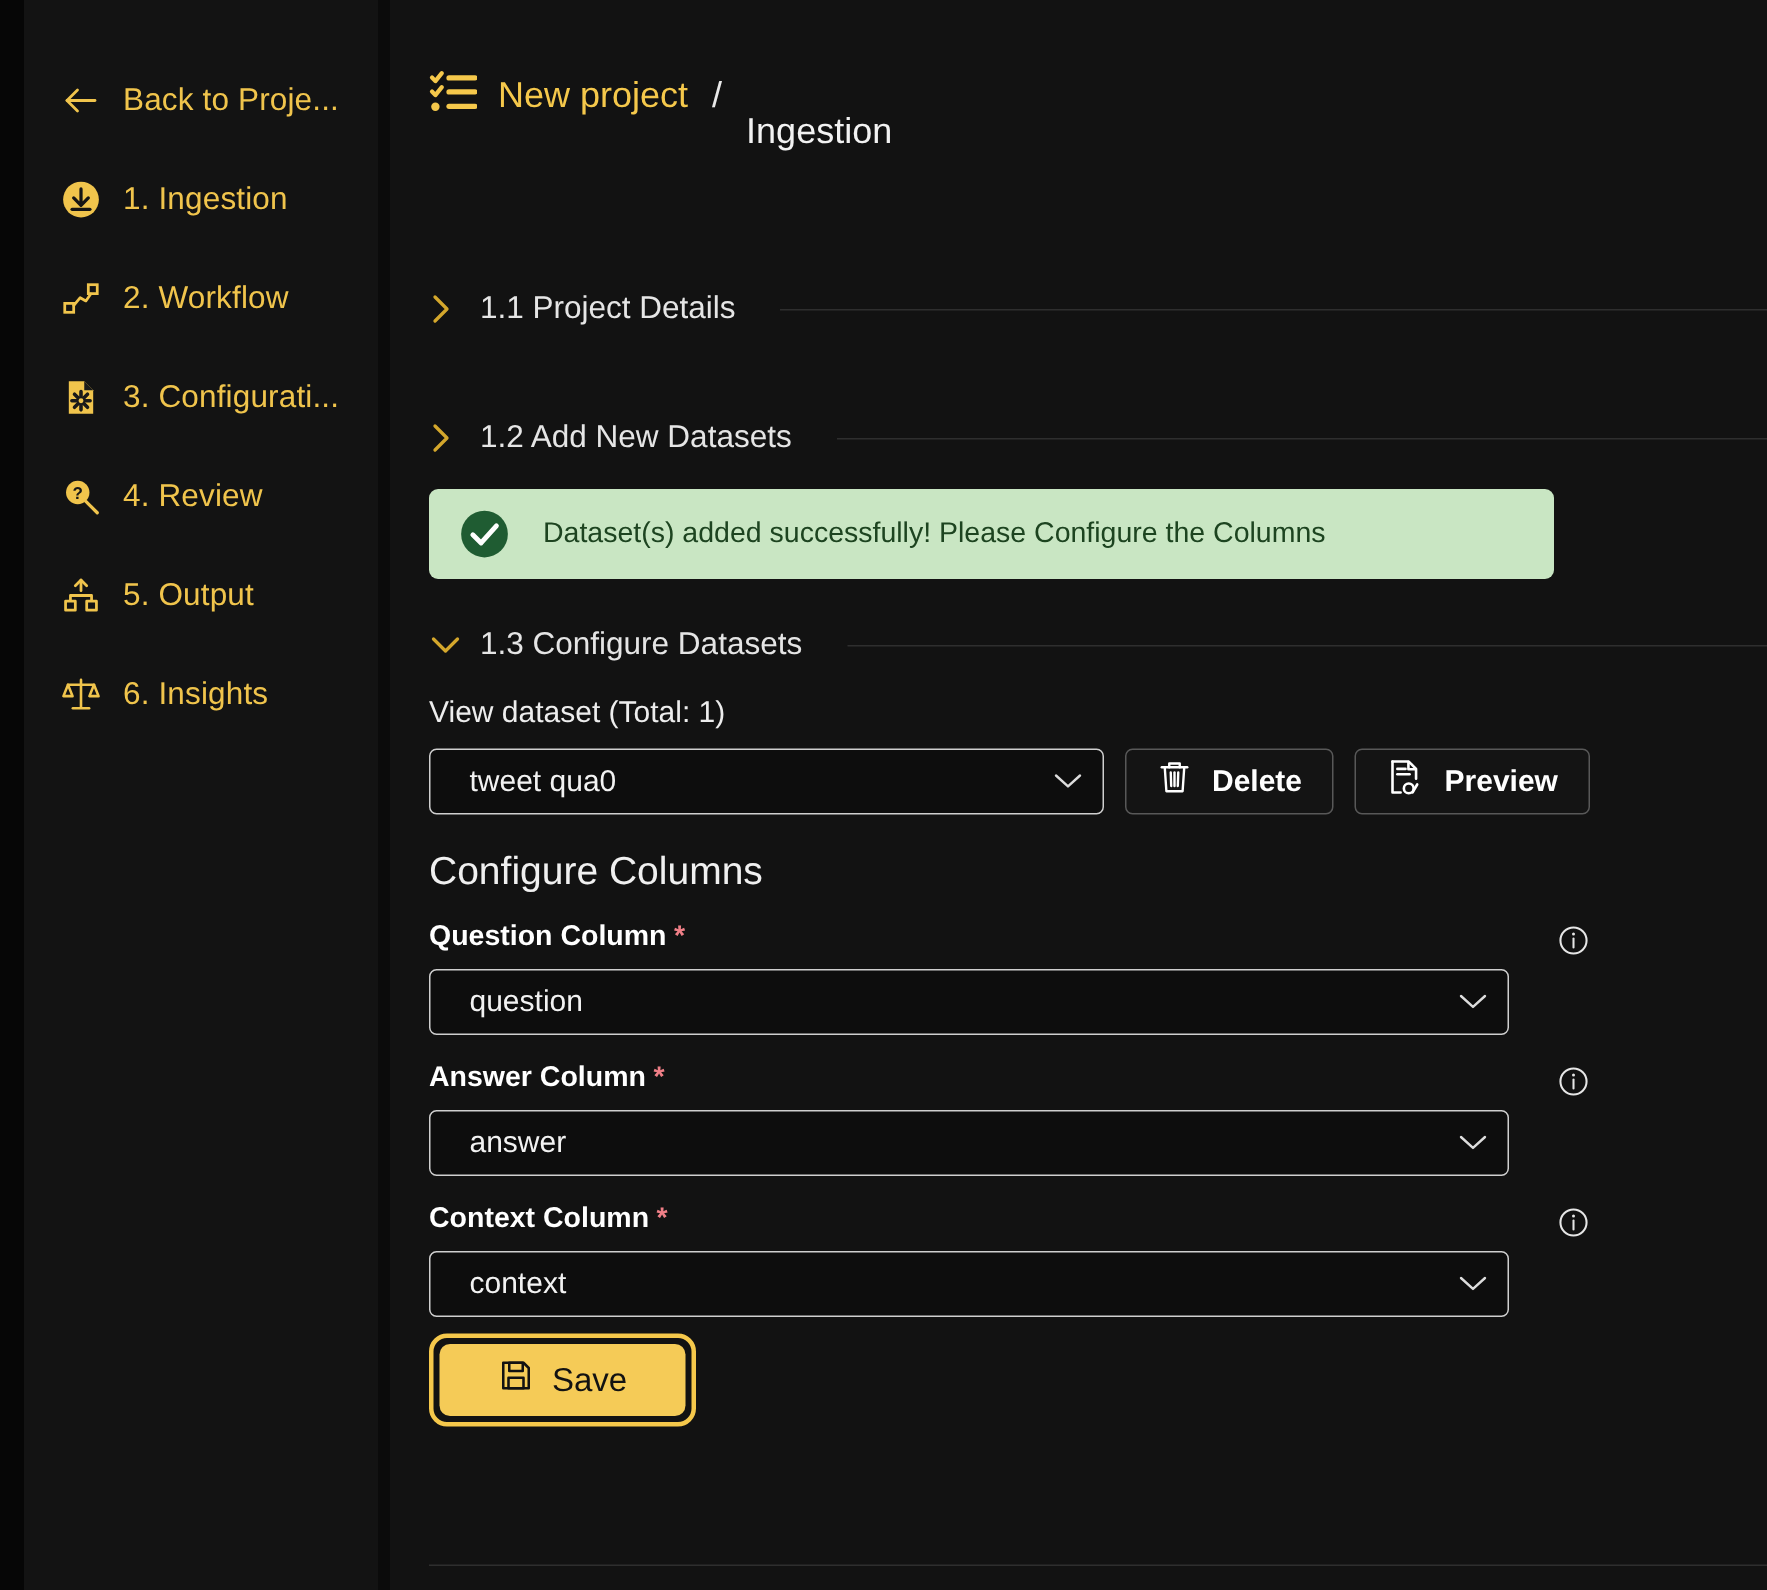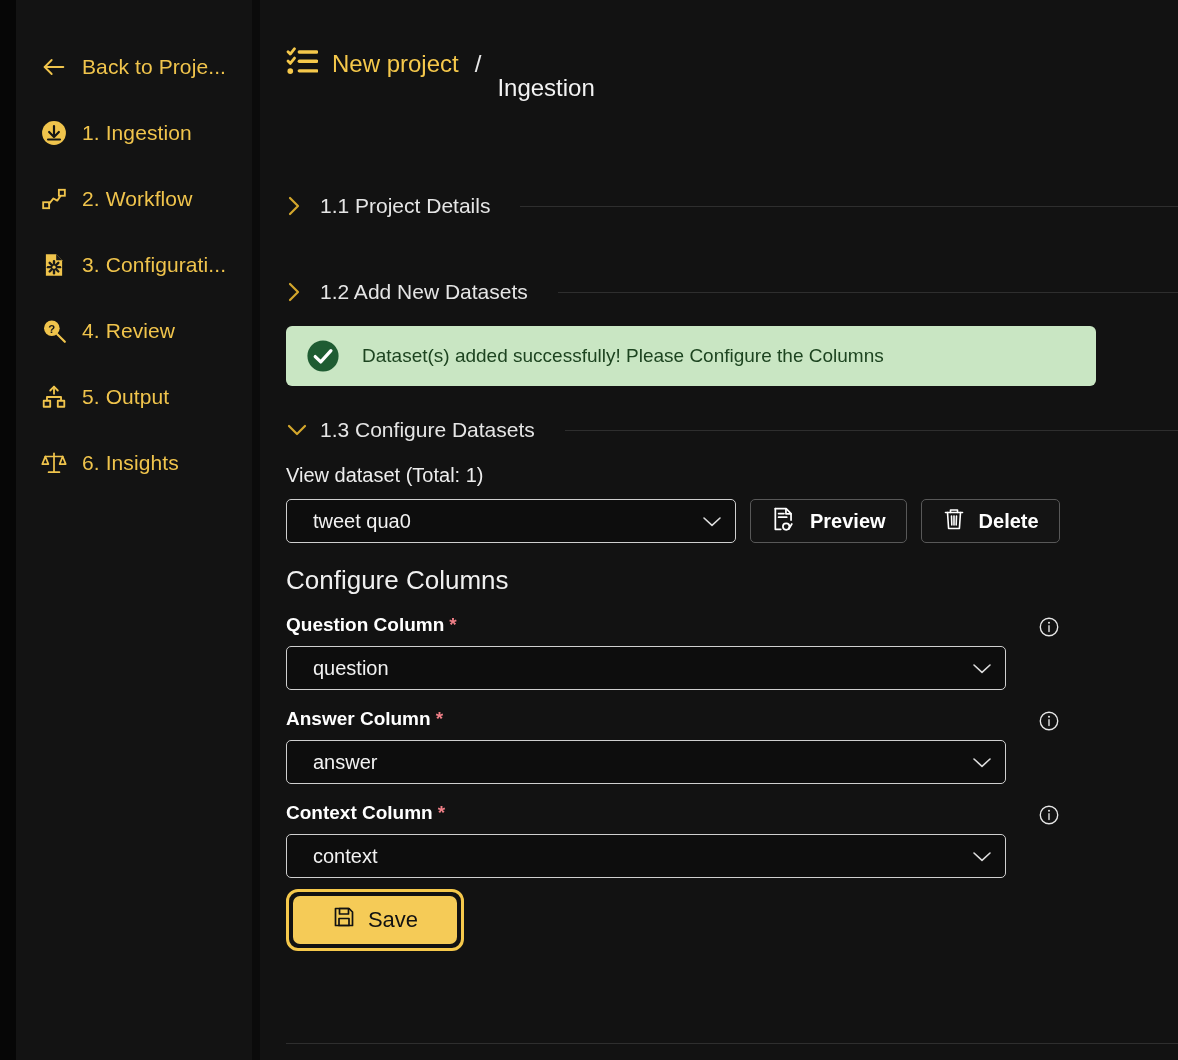--- a/index.html
+++ b/index.html
@@ -46,21 +46,21 @@
 
   .section-head {
     display: flex; align-items: center; gap: 12px;
     margin-top: 0; padding-left: 4px; cursor: pointer;
   }
   .section-head .chev { width: 22px; height: 24px; flex: 0 0 22px; display:flex; align-items:center; }
   .section-head .txt { color: #e5e5e5; font-size: 21px; white-space: nowrap; }
   .section-head .rule { flex: 1 1 auto; height: 1px; background: #2e2e2e; margin-left: 18px; }
 
   .alert {
-    margin: 22px 0 0 4px; width: 810px; height: 60px;
+    margin: 22px 0 0 4px; width: 750px; height: 60px;
     background: #c9e6c3; border-radius: 6px;
     display: flex; align-items: center; gap: 22px; padding: 0 20px;
   }
   .alert .badge { width: 34px; height: 34px; flex: 0 0 34px; }
   .alert .msg { color: #1d4420; font-size: 19px; }
 
   .field-label-plain { color: #ededed; font-size: 20px; margin: 22px 0 0 4px; }
   .sub-title { color: #f0f0f0; font-size: 26px; margin: 22px 0 0 4px; }
 
   .row-ds { display: flex; align-items: stretch; gap: 14px; margin: 12px 0 0 4px; }
@@ -281,46 +281,46 @@
           <span>tweet qua0</span>
           <span class="chev-d">
             <svg width="20" height="12" viewBox="0 0 20 12" fill="none" stroke="#dcdcdc" stroke-width="1.6" stroke-linecap="round" stroke-linejoin="round">
                 <polyline points="2,2.5 10,9.8 18,2.5"></polyline>
               </svg>
           </span>
         </div>
 
         <div class="btn">
           <span>
+            <svg width="24" height="26" viewBox="0 0 24 24" fill="none" stroke="#ffffff" stroke-width="1.6" stroke-linecap="round" stroke-linejoin="round">
+              <line x1="3.5" y1="5.5" x2="20.5" y2="5.5"></line>
+              <path d="M8.5 5.5 V3 H15.5 V5.5"></path>
+              <path d="M5.5 5.5 L6.6 21.5 H17.4 L18.5 5.5"></path>
+              <line x1="9.5" y1="9" x2="9.8" y2="18"></line>
+                <line x1="12" y1="9" x2="12" y2="18"></line>
+                <line x1="14.5" y1="9" x2="14.2" y2="18"></line>
+            </svg>
+          </span>
+          <span>Delete</span>
+        </div>
+
+        <div class="btn">
+          <span>
             <svg width="26" height="26" viewBox="0 0 24 24" fill="none" stroke="#ffffff" stroke-width="1.6" stroke-linecap="round" stroke-linejoin="round">
               <path d="M4 2.5 H14 L18.5 7 V13"></path>
               <path d="M4 2.5 V21.5 H9"></path>
               <path d="M13.8 2.8 V7.2 H18.3"></path>
               <line x1="7" y1="7" x2="12" y2="7"></line>
                 <line x1="7" y1="10.3" x2="14.5" y2="10.3"></line>
               <circle cx="14" cy="19" r="3"></circle>
                 <line x1="16.4" y1="21.4" x2="19.2" y2="16.6"></line>
             </svg>
           </span>
           <span>Preview</span>
         </div>
-
-        <div class="btn">
-          <span>
-            <svg width="24" height="26" viewBox="0 0 24 24" fill="none" stroke="#ffffff" stroke-width="1.6" stroke-linecap="round" stroke-linejoin="round">
-              <line x1="3.5" y1="5.5" x2="20.5" y2="5.5"></line>
-              <path d="M8.5 5.5 V3 H15.5 V5.5"></path>
-              <path d="M5.5 5.5 L6.6 21.5 H17.4 L18.5 5.5"></path>
-              <line x1="9.5" y1="9" x2="9.8" y2="18"></line>
-                <line x1="12" y1="9" x2="12" y2="18"></line>
-                <line x1="14.5" y1="9" x2="14.2" y2="18"></line>
-            </svg>
-          </span>
-          <span>Delete</span>
-        </div>
       </div>
 
       <div class="sub-title">Configure Columns</div>
 
       <div class="col-block">
         <div class="col-label">
           <span>Question Column</span>
           <span class="req">*</span>
         </div>
         <span class="info-ico">

